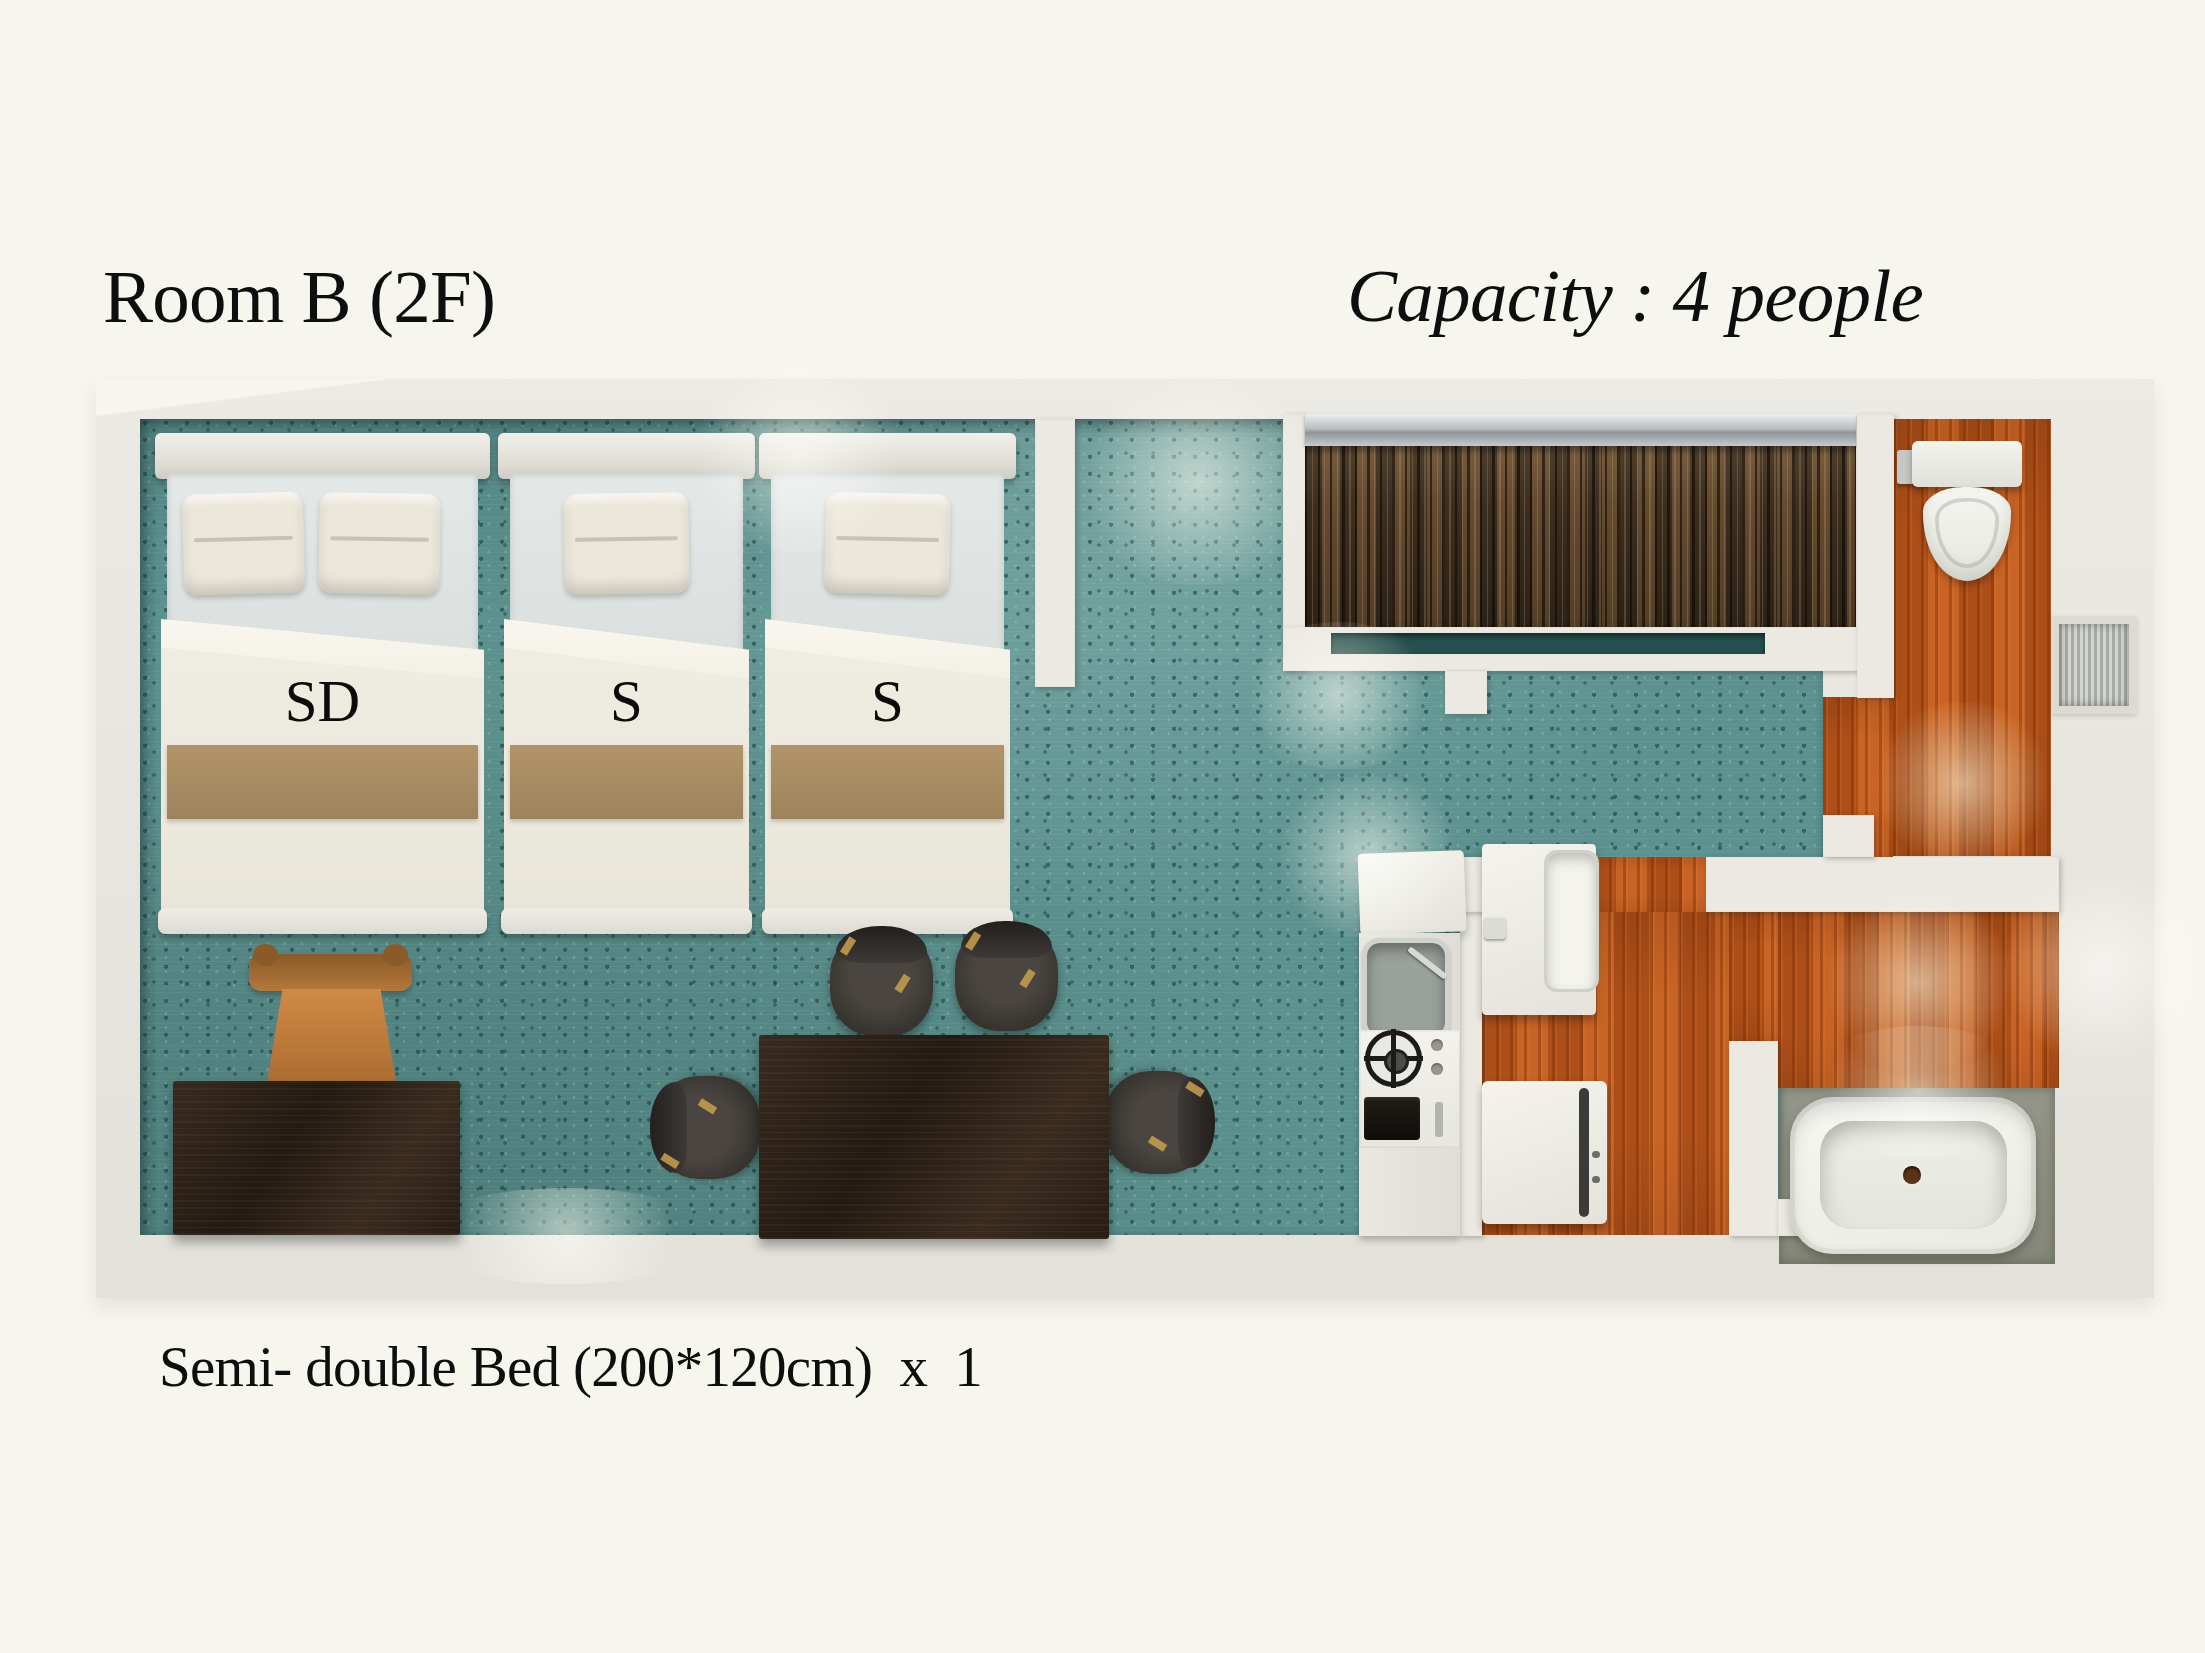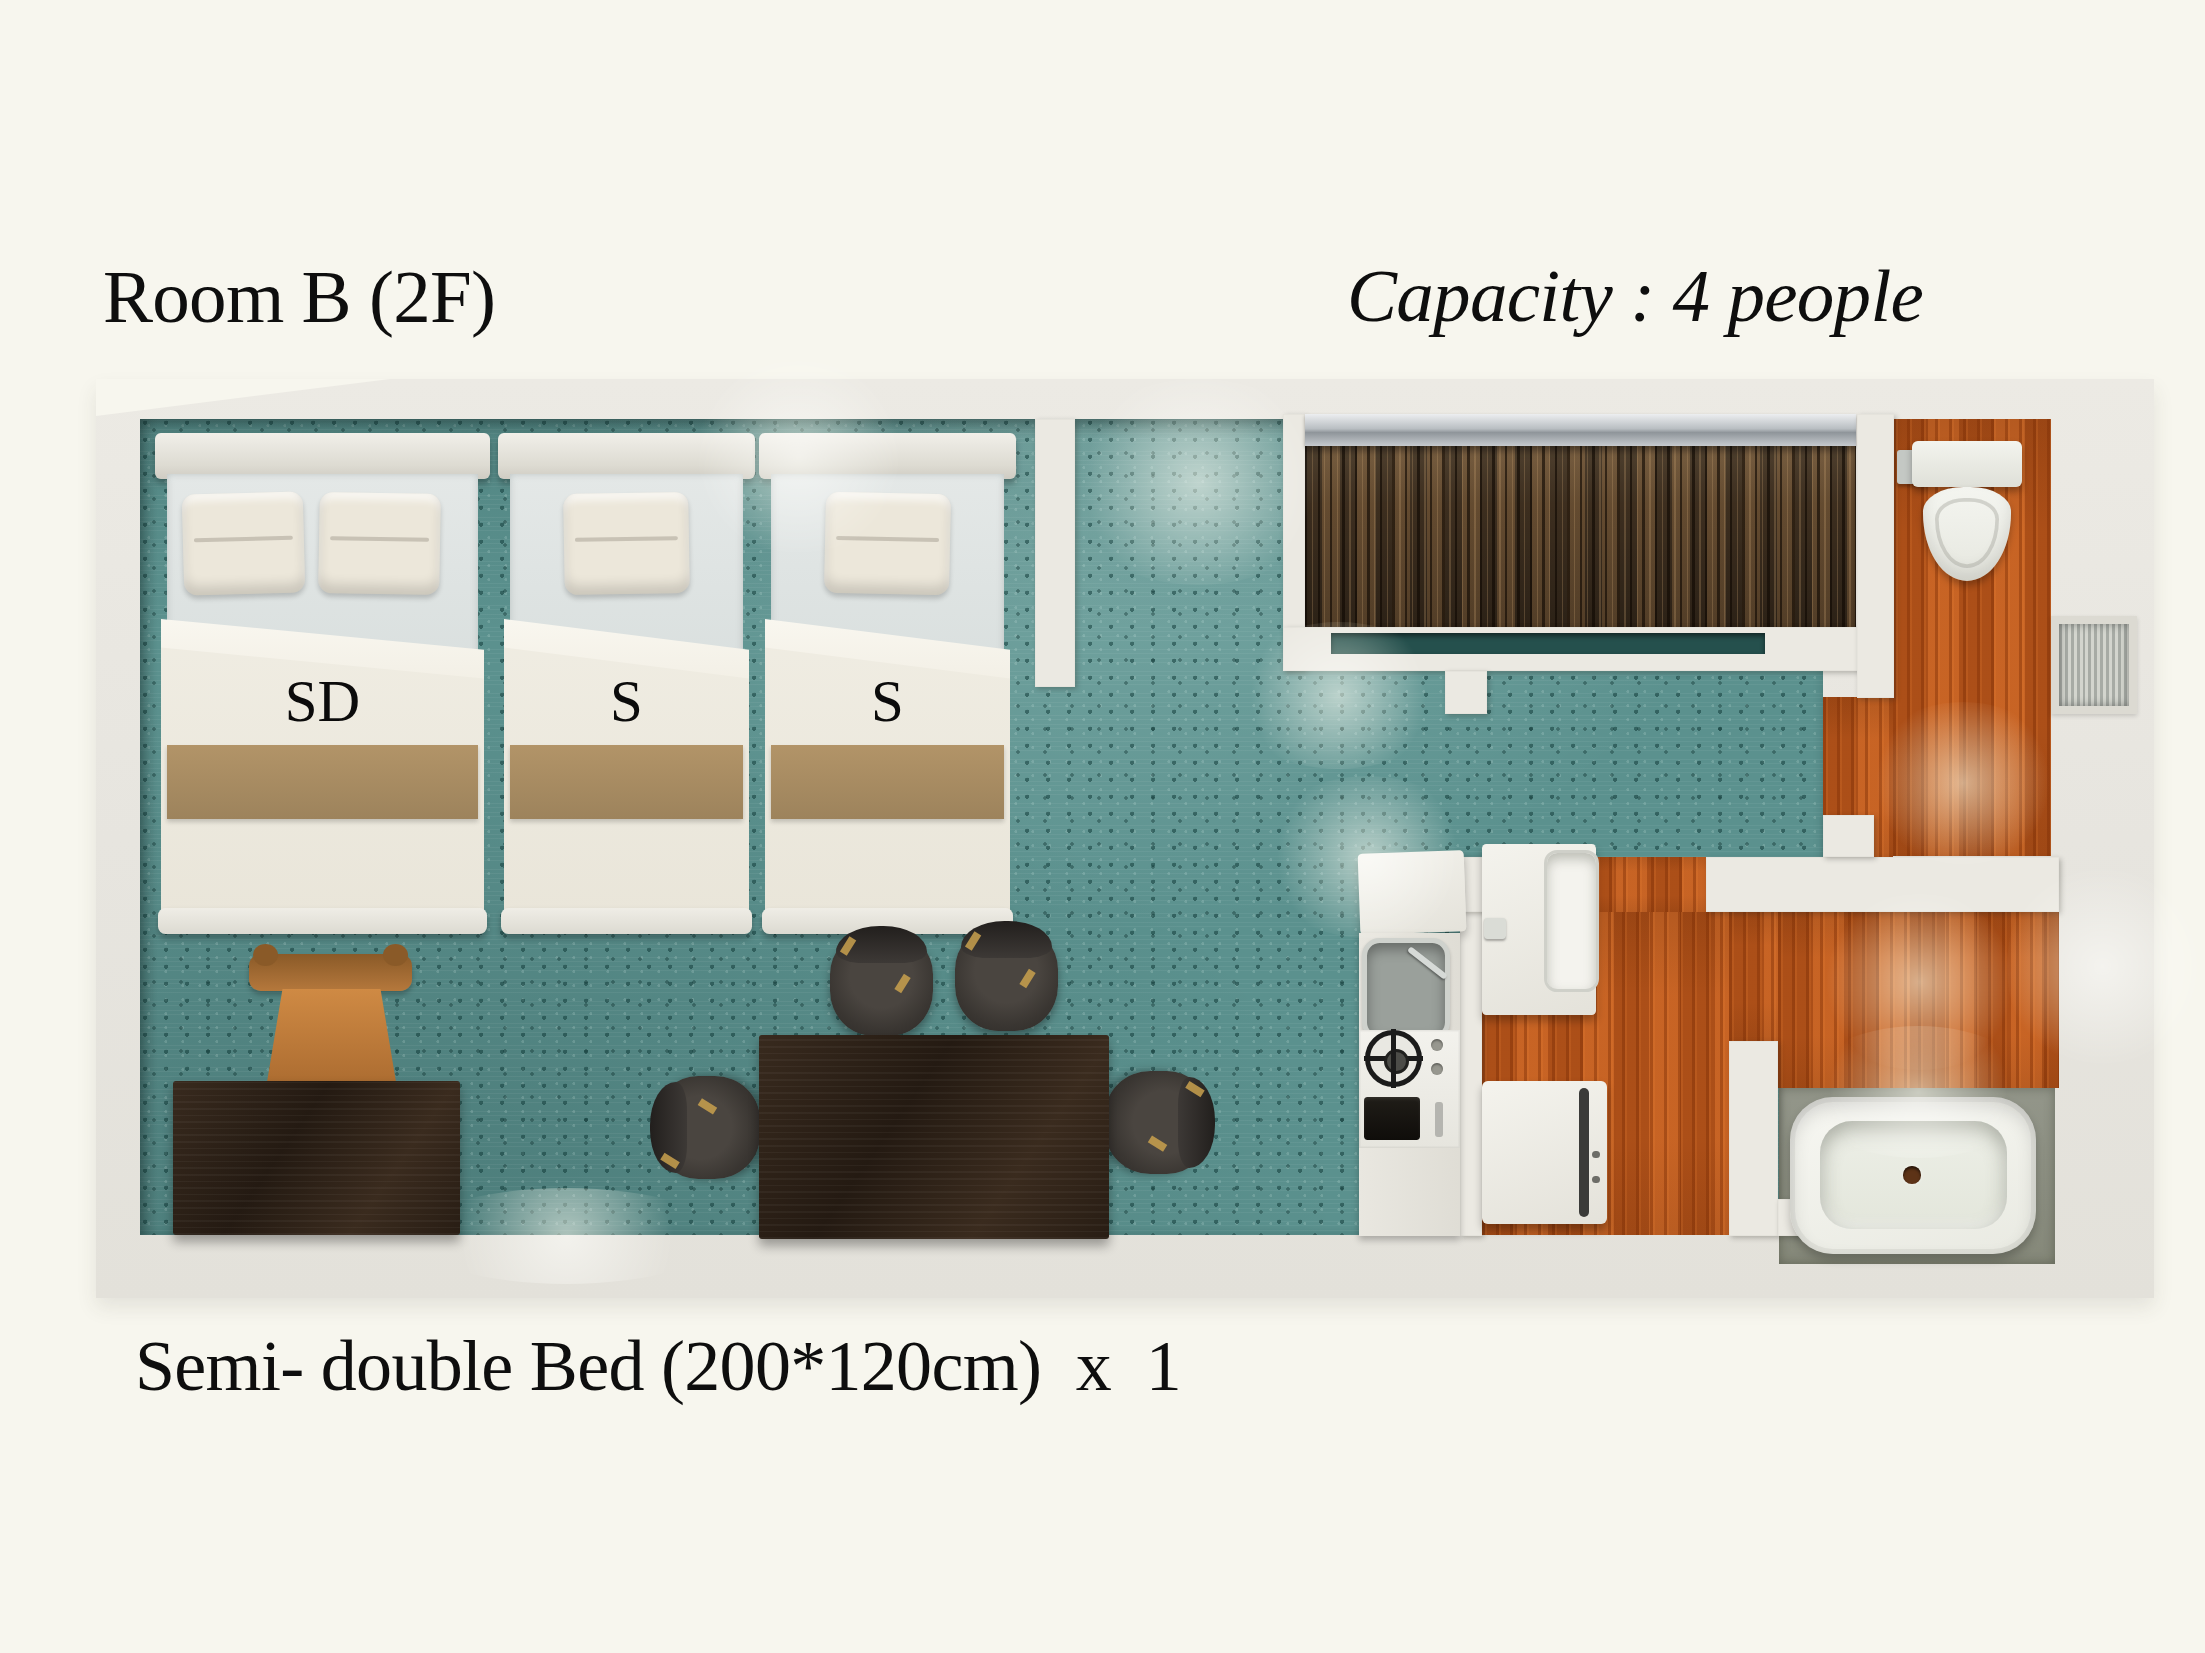--- a/index.html
+++ b/index.html
@@ -1,21 +1,21 @@
 <!DOCTYPE html>
 <html style="font-size:11.8px"><head>
 <meta charset="utf-8">
 <style>
   html,body{margin:0;padding:0;background:#f7f6ee;}
   #app{position:relative;width:2205px;height:1654px;background:#f7f6ee;overflow:hidden;
        font-family:"Liberation Serif","DejaVu Serif",serif;color:#0e0e0e;}
   .el{position:absolute;}
   
   .headline{font-size:75px;white-space:pre;letter-spacing:-0.7px;}
-  .legend-line{font-size:72px;line-height:101px;white-space:pre;letter-spacing:-0.7px;}
+  .legend-line{font-size:57px;line-height:101px;white-space:pre;letter-spacing:-0.7px;margin-left:24px;}
   
   #plan{left:96px;top:379px;width:2058px;height:919px;
         background:linear-gradient(180deg,#eceae4 0%,#e7e5df 50%,#e3e1da 100%);
         box-shadow:0 10.3px 19px rgba(60,60,50,.10);}
   .wall{background:#ebe9e2;box-shadow:1.5px 2.2px 5.1px rgba(35,35,30,.28), inset 0 0 0 0.7px rgba(0,0,0,.03);}
   .bevel{background:#f7f6ee;clip-path:polygon(0 0,100% 0,0 100%);}
   
   .carpet{background-color:#5b918e;
     background-image:
       radial-gradient(circle at 5.1px 3.7px, rgba(14,56,54,.52) 0 1.9px, transparent 2.3px),

